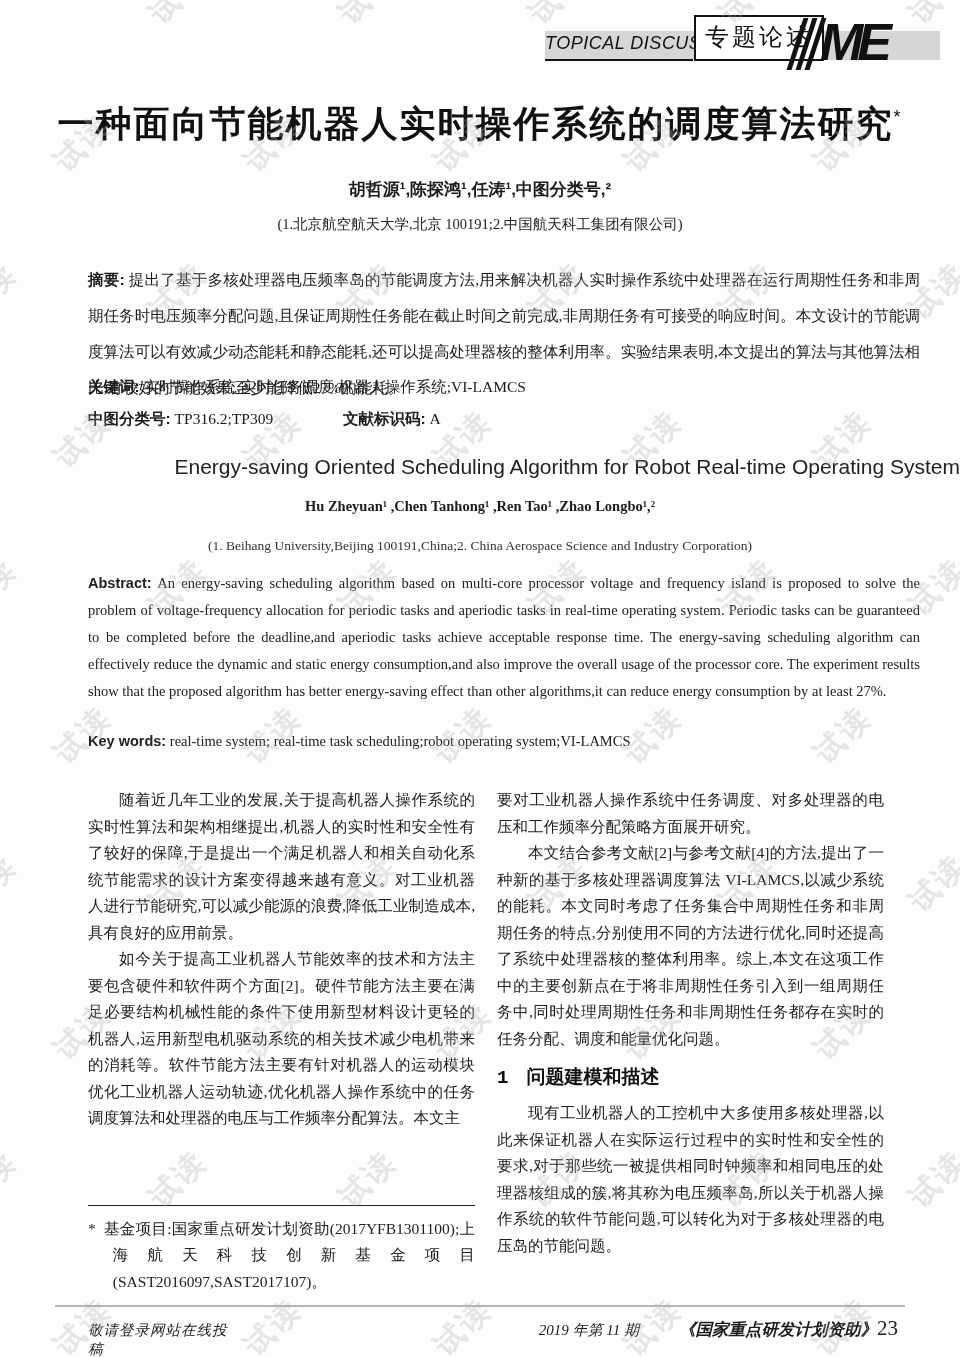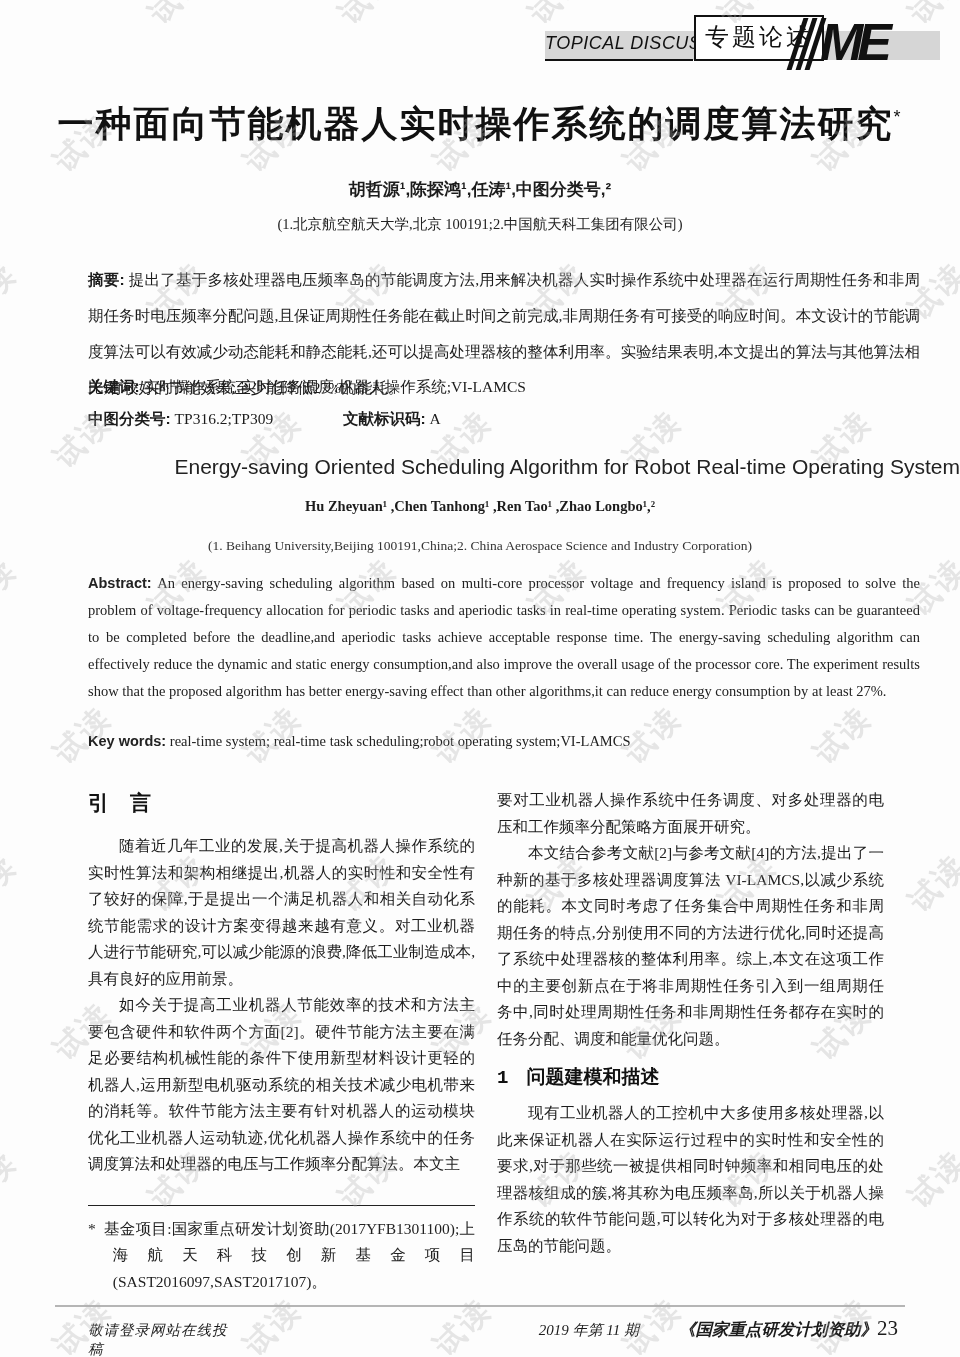--- a/index.html
+++ b/index.html
@@ -215,21 +215,20 @@
     <span class="label-b">Abstract:</span>
     <span>An energy-saving scheduling algorithm based on multi-core processor voltage and frequency island is proposed to solve the problem of voltage-frequency allocation for periodic tasks and aperiodic tasks in real-time operating system. Periodic tasks can be guaranteed to be completed before the deadline,and aperiodic tasks achieve acceptable response time. The energy-saving scheduling algorithm can effectively reduce the dynamic and static energy consumption,and also improve the overall usage of the processor core. The experiment results show that the proposed algorithm has better energy-saving effect than other algorithms,it can reduce energy consumption by at least 27%.</span>
   </div>
   <div class="meta kw-en">
     <span class="label-b">Key words:</span>
     <span>real-time system; real-time task scheduling;robot operating system;VI-LAMCS</span>
   </div>
 
   <div class="columns">
     <div class="col">
-      <h2>引　言</h2>
       <p class="indent">随着近几年工业的发展,关于提高机器人操作系统的实时性算法和架构相继提出,机器人的实时性和安全性有了较好的保障,于是提出一个满足机器人和相关自动化系统节能需求的设计方案变得越来越有意义。对工业机器人进行节能研究,可以减少能源的浪费,降低工业制造成本,具有良好的应用前景。</p>
       <p class="indent">如今关于提高工业机器人节能效率的技术和方法主要包含硬件和软件两个方面[2]。硬件节能方法主要在满足必要结构机械性能的条件下使用新型材料设计更轻的机器人,运用新型电机驱动系统的相关技术减少电机带来的消耗等。软件节能方法主要有针对机器人的运动模块优化工业机器人运动轨迹,优化机器人操作系统中的任务调度算法和处理器的电压与工作频率分配算法。本文主</p>
       <div class="footnote">
         <div class="footnote-rule"></div>
         <p class="footnote-text"><span class="fn-marker">*</span><span>基金项目:国家重点研发计划资助(2017YFB1301100);上海航天科技创新基金项目(SAST2016097,SAST2017107)。</span></p>
       </div>
     </div>
     <div class="col">
       <p>要对工业机器人操作系统中任务调度、对多处理器的电压和工作频率分配策略方面展开研究。</p>
       <p class="indent">本文结合参考文献[2]与参考文献[4]的方法,提出了一种新的基于多核处理器调度算法 VI-LAMCS,以减少系统的能耗。本文同时考虑了任务集合中周期性任务和非周期任务的特点,分别使用不同的方法进行优化,同时还提高了系统中处理器核的整体利用率。综上,本文在这项工作中的主要创新点在于将非周期性任务引入到一组周期任务中,同时处理周期性任务和非周期性任务都存在实时的任务分配、调度和能量优化问题。</p>

